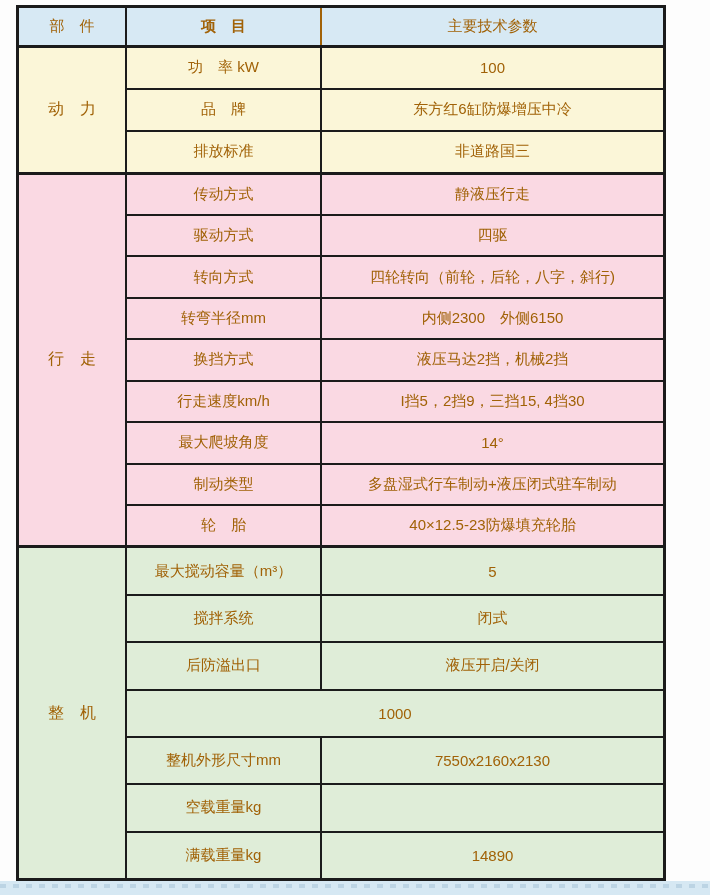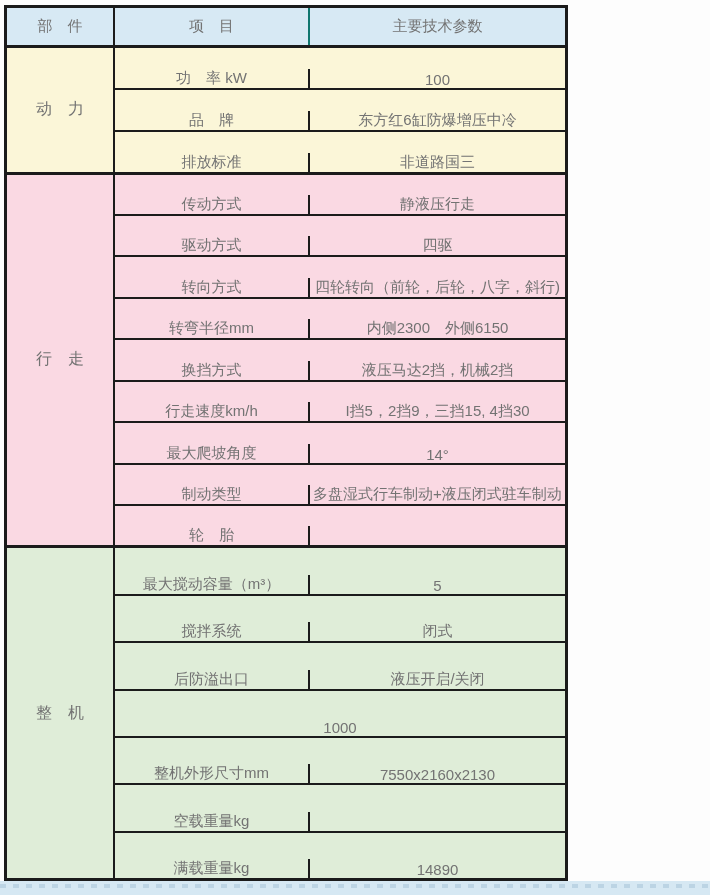--- a/index.html
+++ b/index.html
@@ -4,57 +4,57 @@
 <style>
   html, body { margin: 0; padding: 0; }
   body {
     width: 710px; height: 895px; overflow: hidden;
     background: #fdfdfd;
     font-family: "Liberation Sans", "DejaVu Sans", sans-serif;
   }
   .page { position: relative; width: 710px; height: 895px; }
 
   .spec-table {
-    position: absolute; left: 4px; top: 5px;
-    width: 564px; height: 876px;
+    position: absolute; left: 16px; top: 5px;
+    width: 650px; height: 876px;
     box-sizing: border-box;
     border: 3px solid #1b1b1b;
     display: flex; flex-direction: column;
-    color: #737373;
+    color: #a16207;
     font-size: 15px;
   }
 
   
   .thead {
     flex: 0 0 37px;
     display: flex;
     border-bottom: 3px solid #1b1b1b;
   }
   .thead .cell { display: flex; align-items: center; justify-content: center; }
 
   .cell-part  { width: 108px; border-right: 2px solid #1b1b1b; box-sizing: border-box; }
-  .cell-item  { width: 195px; border-right: 2px solid #0f766e; box-sizing: border-box; }
+  .cell-item  { width: 195px; border-right: 2px solid #a16207; box-sizing: border-box; font-weight: bold; }
   .cell-value { flex: 1; }
 
   
   .tbody { flex: 1; display: flex; flex-direction: column; }
   .section { display: flex; }
   .section + .section { border-top: 3px solid #1b1b1b; }
   .sec-power   { flex: 3; }
   .sec-travel  { flex: 9; }
   .sec-machine { flex: 8; }
 
   .part-cell {
     width: 108px; box-sizing: border-box;
     border-right: 2px solid #1b1b1b;
     display: flex; align-items: center; justify-content: center;
     font-size: 16px;
   }
   .rows { flex: 1; display: flex; flex-direction: column; }
-  .row { flex: 1; display: flex; align-items: flex-end; }
+  .row { flex: 1; display: flex; }
   .row + .row { border-top: 2px solid #1b1b1b; }
   .row .item {
     width: 195px; box-sizing: border-box;
     border-right: 2px solid #1b1b1b;
     display: flex; align-items: center; justify-content: center;
     text-align: center;
   }
   .row .value {
     flex: 1;
     display: flex; align-items: center; justify-content: center;
@@ -135,20 +135,21 @@
           <div class="row">
             <div class="item">最大爬坡角度</div>
             <div class="value">14°</div>
           </div>
           <div class="row">
             <div class="item">制动类型</div>
             <div class="value">多盘湿式行车制动+液压闭式驻车制动</div>
           </div>
           <div class="row">
             <div class="item">轮　胎</div>
+            <div class="value">40×12.5-23防爆填充轮胎</div>
           </div>
         </div>
       </div>
 
       <div class="section sec-machine" style="background-color: rgb(223, 237, 216);">
         <div class="part-cell">整　机</div>
         <div class="rows">
           <div class="row">
             <div class="item">最大搅动容量（m³）</div>
             <div class="value">5</div>

